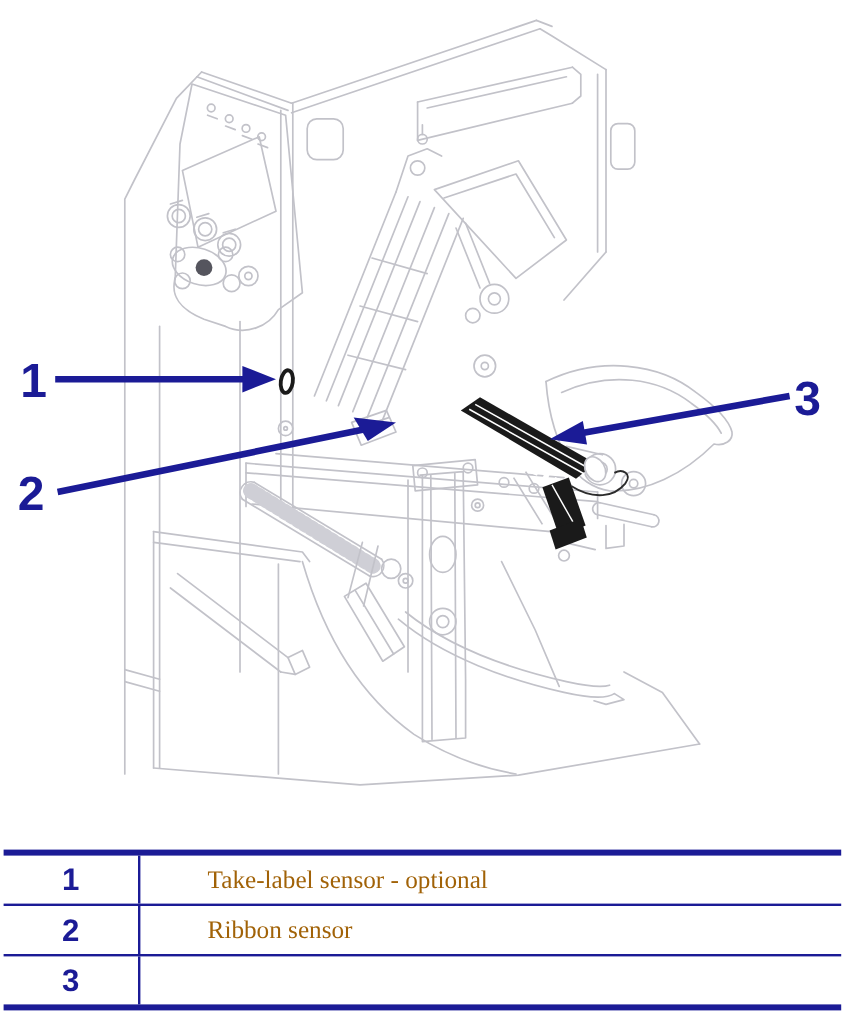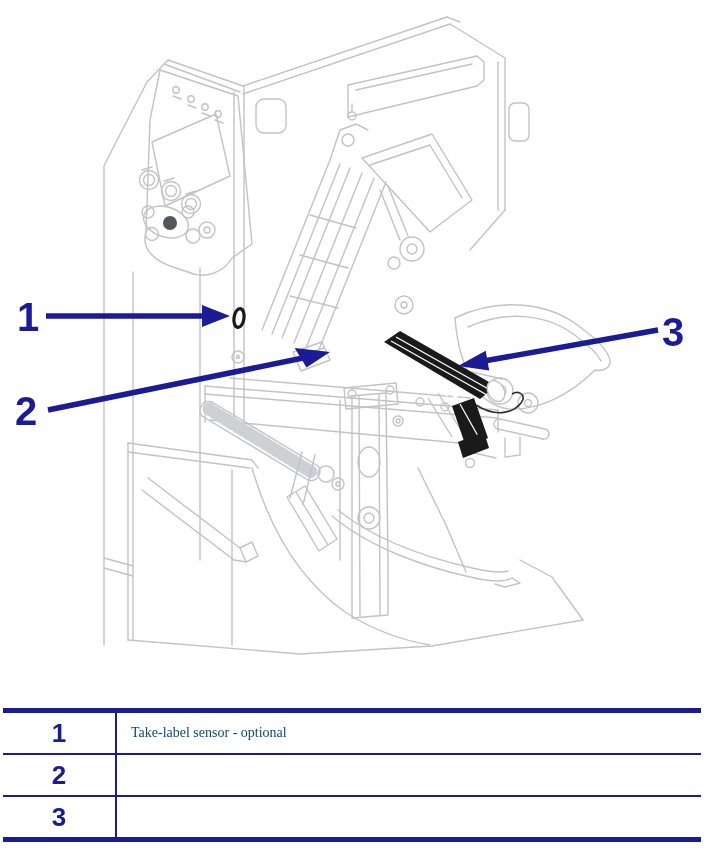--- a/index.html
+++ b/index.html
@@ -10,21 +10,21 @@
   
   .legend{position:absolute;left:3px;top:708px;width:698px;
           border-top:5px solid #1b1b96;border-bottom:5px solid #1b1b96;}
   .legend-row{display:flex;align-items:stretch;height:40px;}
   .legend-sep{height:2px;background:#1b1b96;}
   .num-cell{width:112px;flex:0 0 112px;border-right:2px solid #1b1b96;
             display:flex;align-items:center;justify-content:center;
             color:#1b1b96;font-weight:bold;font-size:26px;
             font-family:"Liberation Sans",sans-serif;}
   .desc-cell{flex:1;display:flex;align-items:center;padding-left:14px;
-             font-family:"Liberation Serif",serif;font-size:14px;color:#0c4a6e;}
+             font-family:"Liberation Serif",serif;font-size:21px;color:#a16207;margin-left:42px;}
   .callout-num{fill:#1b1b96;font-family:"Liberation Sans",sans-serif;
                font-size:40px;font-weight:bold;}
 </style>
 </head>
 <body>
 
 <div class="page">
 
   <div class="figure-wrap">
     <svg width="705" height="700" viewBox="0 0 705 700">
@@ -246,20 +246,21 @@
   </div>
 
   <div class="legend">
     <div class="legend-row">
       <div class="num-cell">1</div>
       <div class="desc-cell">Take-label sensor - optional</div>
     </div>
     <div class="legend-sep"></div>
     <div class="legend-row">
       <div class="num-cell">2</div>
+      <div class="desc-cell">Ribbon sensor</div>
     </div>
     <div class="legend-sep"></div>
     <div class="legend-row">
       <div class="num-cell">3</div>
     </div>
   </div>
 
 </div>
 
 </body></html>

